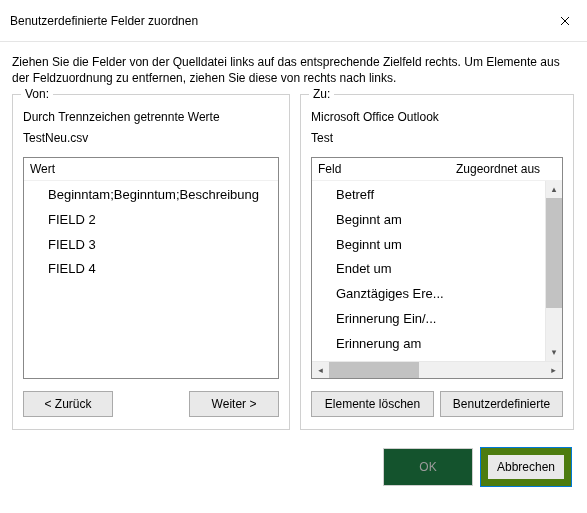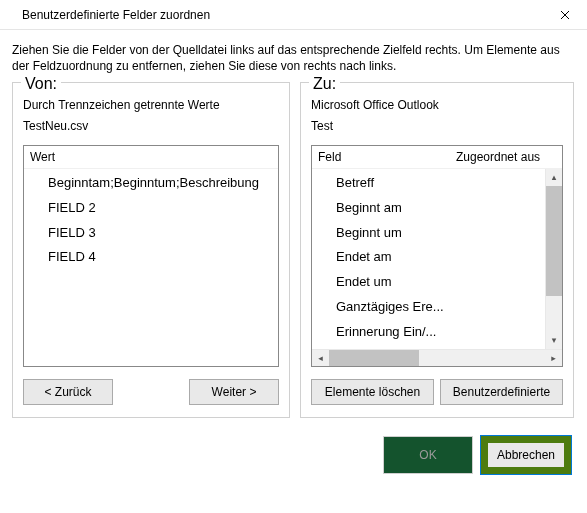--- a/index.html
+++ b/index.html
@@ -10,22 +10,22 @@
     background: #fff;
     color: #000;
     width: 587px;
     height: 513px;
     overflow: hidden;
   }
   .titlebar {
     display: flex;
     align-items: center;
     justify-content: space-between;
-    height: 30px;
-    padding: 0 0 0 22px;
+    height: 42px;
+    padding: 0 0 0 10px;
     border-bottom: 1px solid #e5e5e5;
   }
   .titlebar .title {
     font-size: 12px;
   }
   .close-btn {
     width: 45px;
     height: 30px;
     display: flex;
     align-items: center;
@@ -48,21 +48,21 @@
     position: relative;
   }
   .fieldset.left { width: 278px; }
   .fieldset.right { width: 274px; }
   .fieldset .legend {
     position: absolute;
     top: -8px;
     left: 8px;
     background: #fff;
     padding: 0 4px;
-    font-size: 16px;
+    font-size: 12px;
   }
   .meta {
     margin: 4px 0 2px 0;
     line-height: 1.4;
   }
   .listbox {
     border: 1px solid #888;
     background: #fff;
     height: 222px;
     margin-top: 10px;
@@ -214,21 +214,20 @@
     <div class="listbox">
       <div class="listbox-header">
         <span class="col1">Feld</span>
         <span class="col2">Zugeordnet aus</span>
       </div>
       <div class="listbox-body">
         <div class="listbox-items">
           <div class="row">Betreff</div>
           <div class="row">Beginnt am</div>
           <div class="row">Beginnt um</div>
-          <div class="row">Endet am</div>
           <div class="row">Endet um</div>
           <div class="row">Ganztägiges Ere...</div>
           <div class="row">Erinnerung Ein/...</div>
           <div class="row">Erinnerung am</div>
         </div>
         <div class="scrollbar-v">
           <div class="arrow">▴</div>
           <div class="thumb"></div>
           <div class="track"></div>
           <div class="arrow">▾</div>

